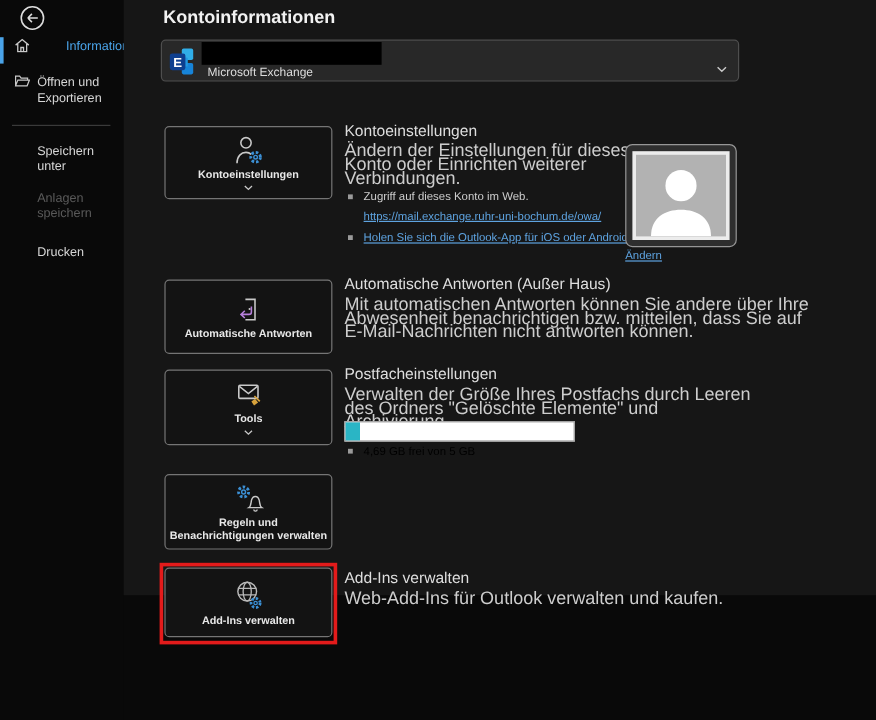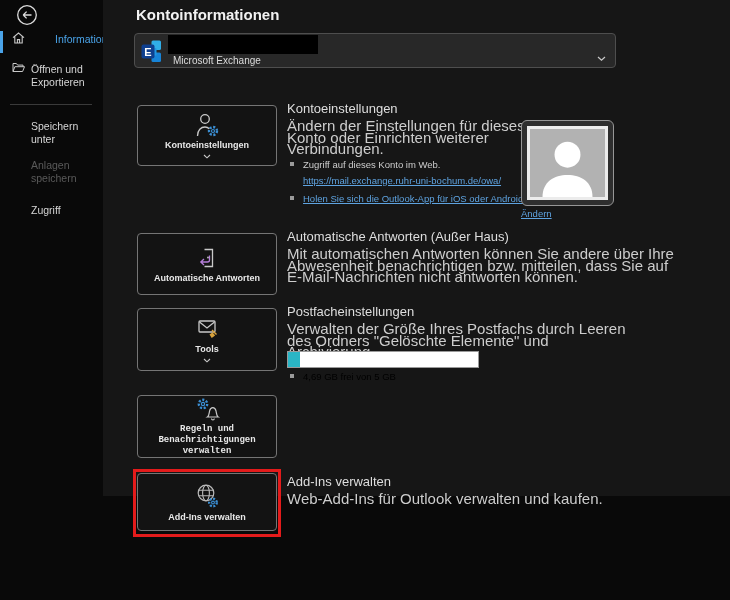--- a/index.html
+++ b/index.html
@@ -93,21 +93,21 @@
 
   <div class="nav-item noicon" style="top:120px;">
     <span class="nav-label">Speichern unter</span>
   </div>
 
   <div class="nav-item noicon disabled" style="top:159px;">
     <span class="nav-label">Anlagen speichern</span>
   </div>
 
   <div class="nav-item noicon" style="top:204px;">
-    <span class="nav-label">Zugriff</span>
+    <span class="nav-label">Drucken</span>
   </div>
 </aside>
 
 <main class="main">
 
   <h1 class="page-title">Kontoinformationen</h1>
 
   <div class="account-select">
     <span class="ex-icon">
       <svg width="25" height="25" viewBox="0 0 25 25">
@@ -204,21 +204,21 @@
     </div>
   </div>
 
   <button class="tile" style="top:395px; height:63px;">
     <svg width="28" height="26" viewBox="0 0 28 26">
       <circle cx="10" cy="8" r="4.2" fill="none" stroke="#3b8fd4" stroke-width="2.4" stroke-dasharray="2.1 1.6"></circle>
       <circle cx="10" cy="8" r="1.6" fill="none" stroke="#3b8fd4" stroke-width="1.2"></circle>
       <path d="M14.5 21 c1.6-1 1.6-4.2 2.1-6.2 c.5-1.9 1.7-3.1 3.2-3.1 s2.7 1.2 3.2 3.1 c.5 2 .5 5.2 2.1 6.2 z" fill="none" stroke="#c9c9c9" stroke-width="1.2"></path>
       <path d="M18.5 22.5 a1.4 1.4 0 0 0 2.8 0" fill="none" stroke="#c9c9c9" stroke-width="1.1"></path>
     </svg>
-    <span class="tile-label" style="white-space: pre-line; font-family: Liberation Mono, monospace;">Regeln und
+    <span class="tile-label" style="white-space: pre-line;">Regeln und
 Benachrichtigungen verwalten</span>
   </button>
 
   <div class="red-highlight">
     <button class="tile">
       <svg width="30" height="28" viewBox="0 0 30 28">
         <circle cx="14" cy="11" r="7.8" fill="none" stroke="#b9b9b9" stroke-width="1.2"></circle>
         <ellipse cx="14" cy="11" rx="3.4" ry="7.8" fill="none" stroke="#b9b9b9" stroke-width="1.1"></ellipse>
         <path d="M6.5 8.3 h15 M6.5 13.7 h15" fill="none" stroke="#b9b9b9" stroke-width="1.1"></path>
         <circle cx="21" cy="20.5" r="3.8" fill="none" stroke="#3b8fd4" stroke-width="2.3" stroke-dasharray="2 1.5"></circle>

